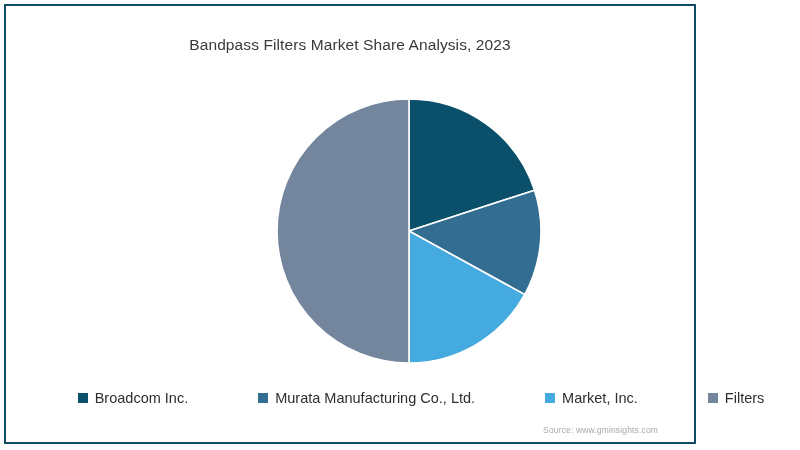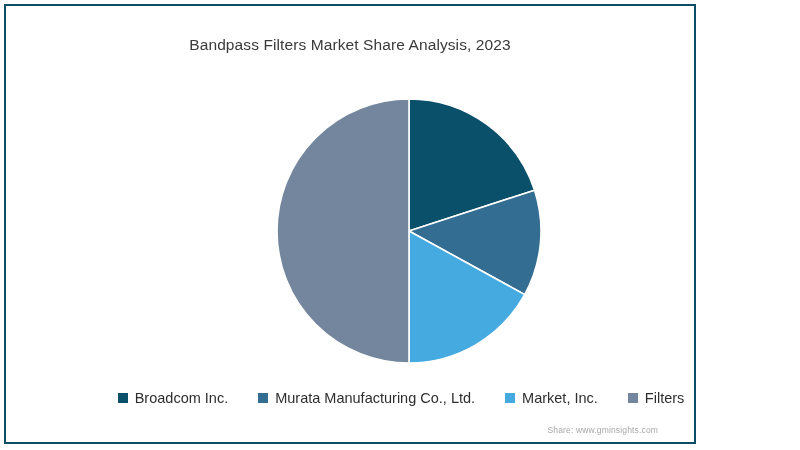--- a/index.html
+++ b/index.html
@@ -65,20 +65,21 @@
     justify-content: center;
     align-items: center;
     gap: 30px;
   }
   .legend-item {
     display: flex;
     flex-direction: row;
     align-items: center;
     gap: 7px;
     white-space: nowrap;
+    margin-left: 40px;
   }
   .legend-swatch {
     width: 10px;
     height: 10px;
     display: inline-block;
     flex: 0 0 auto;
   }
   .legend-label {
     font-size: 14.5px;
     color: #2e2e2e;
@@ -125,15 +126,15 @@
     <div class="legend-item">
       <span class="legend-swatch" style="background: rgb(69, 170, 224);"></span>
       <span class="legend-label">Market, Inc.</span>
     </div>
     <div class="legend-item">
       <span class="legend-swatch" style="background: rgb(115, 134, 157);"></span>
       <span class="legend-label">Filters</span>
     </div>
   </div>
 
-  <div id="source-note">Share: www.gminsights.com</div>
+  <div id="source-note">Source: www.gminsights.com</div>
 
 </div>
 
 </body></html>

